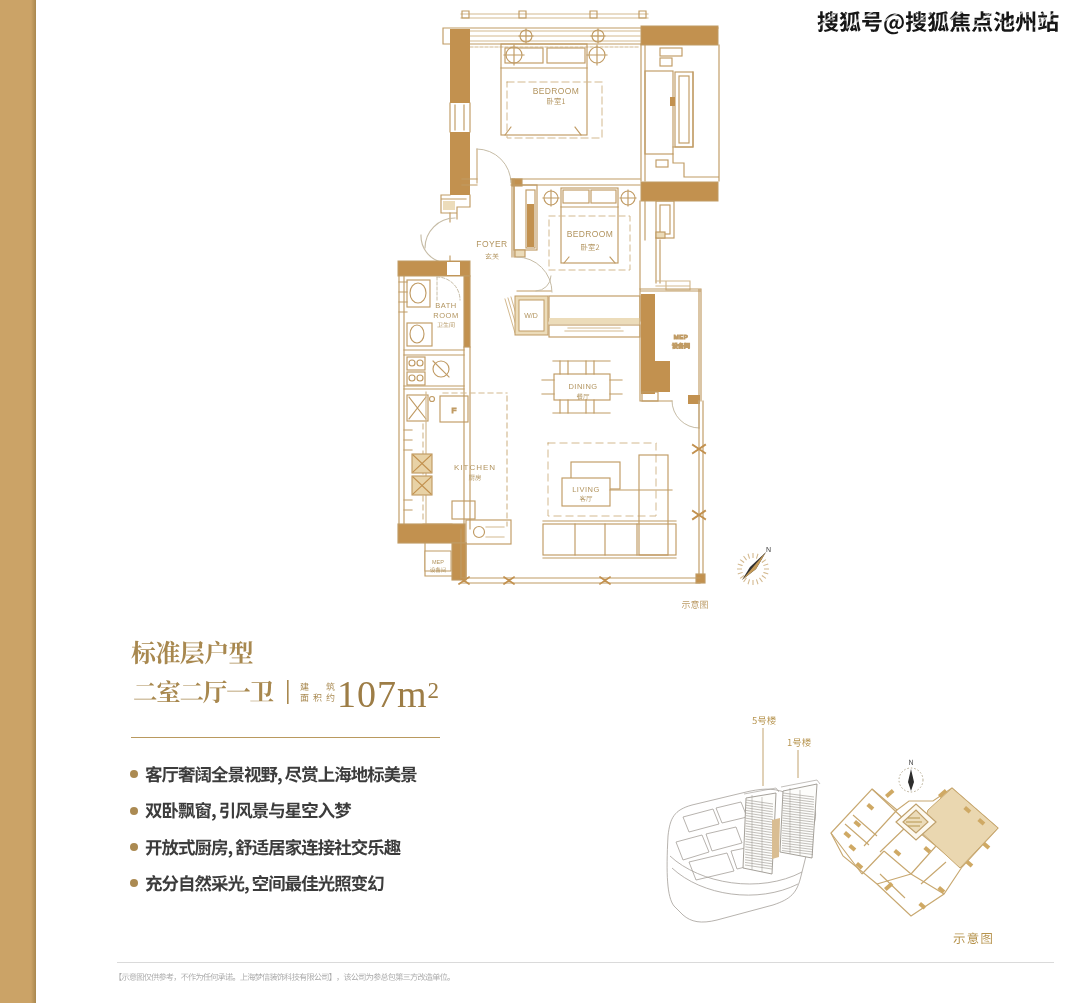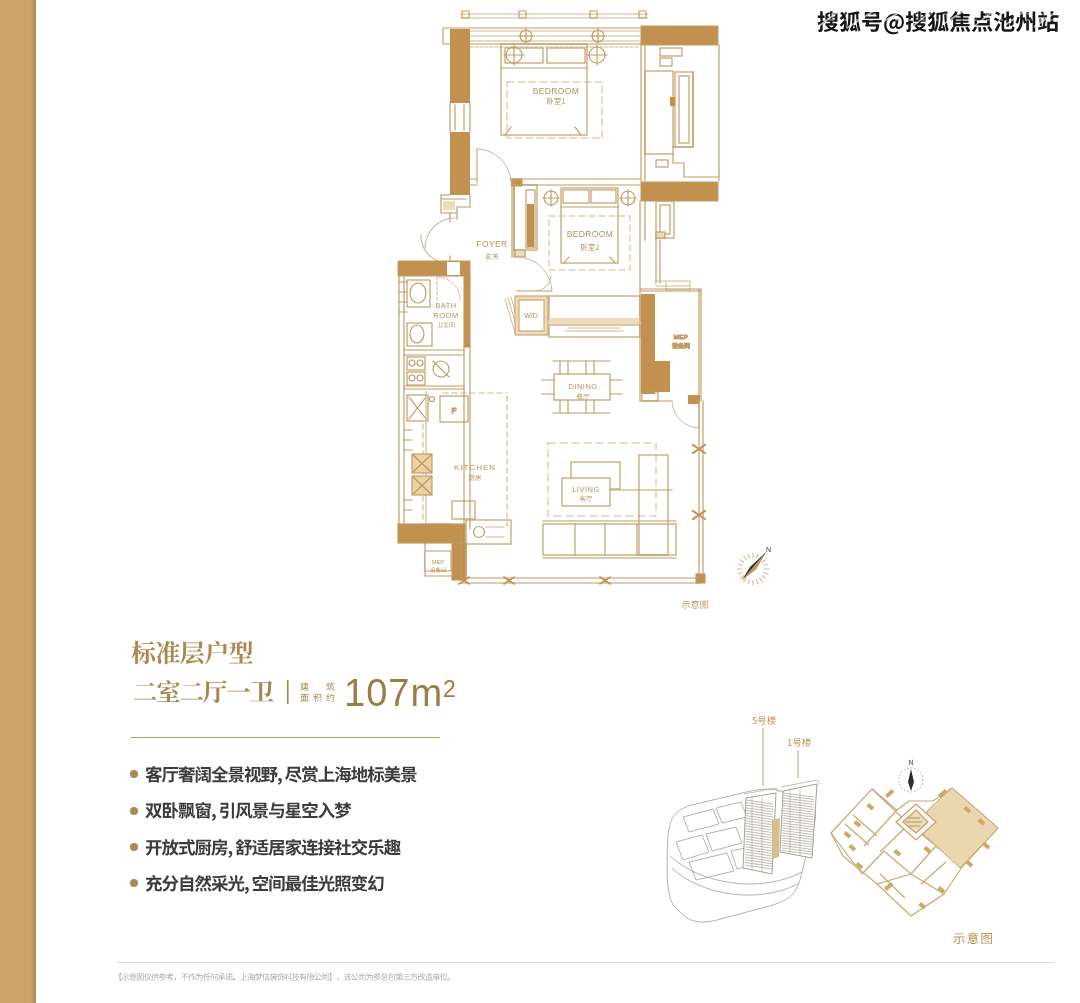--- a/index.html
+++ b/index.html
@@ -316,21 +316,21 @@
 <rect x="154" y="-21" width="1.6" height="24" fill="#a8884f"></rect>
 <g transform="translate(167,-11)">
       <path transform="translate(0,0)" d="M3.546 -6.795V-6.255H5.228999999999999V-5.579999999999999H2.9699999999999998V-5.0489999999999995H5.228999999999999V-4.3469999999999995H3.4829999999999997V-3.7979999999999996H5.228999999999999V-3.105H3.4109999999999996V-2.5919999999999996H5.228999999999999V-1.8809999999999998H3.033V-1.341H5.228999999999999V-0.44099999999999995H5.867999999999999V-1.341H8.433V-1.8809999999999998H5.867999999999999V-2.5919999999999996H8.091V-3.105H5.867999999999999V-3.7979999999999996H7.8839999999999995V-5.0489999999999995H8.504999999999999V-5.579999999999999H7.8839999999999995V-6.795H5.867999999999999V-7.56H5.228999999999999V-6.795ZM5.867999999999999 -5.0489999999999995H7.281V-4.3469999999999995H5.867999999999999ZM5.867999999999999 -5.579999999999999V-6.255H7.281V-5.579999999999999ZM0.8729999999999999 -3.537C0.8729999999999999 -3.6359999999999997 1.0799999999999998 -3.7529999999999997 1.2149999999999999 -3.8249999999999997H2.3219999999999996C2.214 -3.0239999999999996 2.034 -2.331 1.7999999999999998 -1.7369999999999999C1.557 -2.097 1.359 -2.5469999999999997 1.206 -3.0869999999999997L0.702 -2.8979999999999997C0.9179999999999999 -2.169 1.188 -1.593 1.521 -1.134C1.206 -0.5399999999999999 0.8009999999999999 -0.072 0.33299999999999996 0.26999999999999996C0.477 0.36 0.729 0.594 0.828 0.72C1.26 0.38699999999999996 1.6469999999999998 -0.063 1.9619999999999997 -0.63C2.9069999999999996 0.26999999999999996 4.221 0.49499999999999994 5.877 0.49499999999999994H8.397C8.433 0.315 8.559 0.018 8.658 -0.126C8.199 -0.11699999999999999 6.2459999999999996 -0.11699999999999999 5.885999999999999 -0.11699999999999999C4.364999999999999 -0.11699999999999999 3.1229999999999998 -0.315 2.2409999999999997 -1.188C2.61 -2.025 2.871 -3.078 3.006 -4.3469999999999995L2.6279999999999997 -4.436999999999999L2.502 -4.428H1.7279999999999998C2.178 -5.103 2.637 -5.949 3.042 -6.821999999999999L2.61 -7.100999999999999L2.3939999999999997 -7.002H0.576V-6.398999999999999H2.133C1.773 -5.598 1.323 -4.859999999999999 1.1609999999999998 -4.635C0.9809999999999999 -4.3469999999999995 0.7559999999999999 -4.122 0.594 -4.085999999999999C0.6839999999999999 -3.9509999999999996 0.819 -3.6719999999999997 0.8729999999999999 -3.537Z" fill="#a8884f"></path>
       <path transform="translate(26,0)" d="M4.887 -2.691C5.382 -2.2049999999999996 5.9399999999999995 -1.521 6.201 -1.0799999999999998L6.723 -1.4669999999999999C6.470999999999999 -1.8989999999999998 5.885999999999999 -2.5559999999999996 5.382 -3.0149999999999997ZM0.369 -1.134 0.513 -0.49499999999999994C1.4129999999999998 -0.693 2.637 -0.972 3.7979999999999996 -1.242L3.735 -1.827L2.4749999999999996 -1.5659999999999998V-3.8609999999999998H3.7169999999999996V-4.4639999999999995H0.576V-3.8609999999999998H1.827V-1.4309999999999998ZM4.167 -4.572V-2.574C4.167 -1.6199999999999999 3.9779999999999998 -0.5399999999999999 2.565 0.21599999999999997C2.6999999999999997 0.315 2.9339999999999997 0.567 3.0239999999999996 0.702C4.545 -0.126 4.824 -1.4489999999999998 4.824 -2.5559999999999996V-3.969H6.795V-0.513C6.795 0.10799999999999998 6.84 0.26099999999999995 6.983999999999999 0.37799999999999995C7.109999999999999 0.504 7.308 0.5399999999999999 7.4879999999999995 0.5399999999999999C7.595999999999999 0.5399999999999999 7.829999999999999 0.5399999999999999 7.946999999999999 0.5399999999999999C8.1 0.5399999999999999 8.270999999999999 0.513 8.388 0.46799999999999997C8.504999999999999 0.40499999999999997 8.594999999999999 0.315 8.649 0.17099999999999999C8.703 0.036 8.729999999999999 -0.315 8.748 -0.63C8.568 -0.6839999999999999 8.351999999999999 -0.7919999999999999 8.225999999999999 -0.8999999999999999C8.216999999999999 -0.594 8.208 -0.351 8.181 -0.243C8.171999999999999 -0.144 8.126999999999999 -0.09 8.091 -0.072C8.055 -0.05399999999999999 7.964999999999999 -0.045 7.901999999999999 -0.045C7.821 -0.045 7.704 -0.045 7.640999999999999 -0.045C7.577999999999999 -0.045 7.5329999999999995 -0.05399999999999999 7.4879999999999995 -0.08099999999999999C7.460999999999999 -0.11699999999999999 7.451999999999999 -0.252 7.451999999999999 -0.44999999999999996V-4.572ZM1.8449999999999998 -7.6049999999999995C1.5299999999999998 -6.587999999999999 0.9899999999999999 -5.616 0.315 -4.986C0.477 -4.896 0.7649999999999999 -4.715999999999999 0.8909999999999999 -4.608C1.242 -4.986 1.5839999999999999 -5.4719999999999995 1.8809999999999998 -6.021H2.376C2.5829999999999997 -5.5889999999999995 2.799 -5.0489999999999995 2.88 -4.707L3.4739999999999998 -4.941C3.4019999999999997 -5.228999999999999 3.231 -5.643 3.0509999999999997 -6.021H4.409999999999999V-6.606H2.169C2.295 -6.885 2.403 -7.164 2.493 -7.451999999999999ZM5.337 -7.577999999999999C5.103 -6.614999999999999 4.670999999999999 -5.696999999999999 4.104 -5.093999999999999C4.2749999999999995 -4.994999999999999 4.553999999999999 -4.8149999999999995 4.670999999999999 -4.707C4.968 -5.058 5.247 -5.5169999999999995 5.481 -6.021H6.119999999999999C6.425999999999999 -5.598 6.723 -5.076 6.866999999999999 -4.742999999999999L7.460999999999999 -4.976999999999999C7.343999999999999 -5.265 7.100999999999999 -5.661 6.848999999999999 -6.021H8.478V-6.606H5.733C5.832 -6.8759999999999994 5.922 -7.154999999999999 5.994 -7.433999999999999Z" fill="#a8884f"></path>
     </g>
 <g transform="translate(167,0)">
       <path transform="translate(0,0)" d="M3.501 -3.006H5.409V-1.9889999999999999H3.501ZM3.501 -3.5549999999999997V-4.553999999999999H5.409V-3.5549999999999997ZM3.501 -1.44H5.409V-0.38699999999999996H3.501ZM0.5219999999999999 -6.965999999999999V-6.318H3.9959999999999996C3.933 -5.949 3.8339999999999996 -5.526 3.7439999999999998 -5.183999999999999H0.9359999999999999V0.72H1.5839999999999999V0.243H7.379999999999999V0.72H8.064V-5.183999999999999H4.436999999999999L4.787999999999999 -6.318H8.504999999999999V-6.965999999999999ZM1.5839999999999999 -0.38699999999999996V-4.553999999999999H2.88V-0.38699999999999996ZM7.379999999999999 -0.38699999999999996H6.029999999999999V-4.553999999999999H7.379999999999999Z M19.84 -1.8449999999999998C20.308 -1.0619999999999998 20.802999999999997 -0.009 21.000999999999998 0.6389999999999999L21.64 0.369C21.433 -0.26999999999999996 20.919999999999998 -1.2959999999999998 20.433999999999997 -2.07ZM17.994999999999997 -2.052C17.743 -1.134 17.284 -0.252 16.698999999999998 0.32399999999999995C16.87 0.414 17.149 0.612 17.275 0.711C17.86 0.09 18.372999999999998 -0.8819999999999999 18.67 -1.8989999999999998ZM18.003999999999998 -6.273H20.569V-3.582H18.003999999999998ZM17.356 -6.920999999999999V-2.9339999999999997H21.244V-6.920999999999999ZM16.573 -7.478999999999999C15.799 -7.172999999999999 14.458 -6.911999999999999 13.315 -6.749999999999999C13.396 -6.5969999999999995 13.486 -6.3629999999999995 13.513 -6.218999999999999C13.99 -6.273 14.503 -6.353999999999999 15.007 -6.444V-4.976999999999999H13.414V-4.3469999999999995H14.908C14.53 -3.312 13.891 -2.142 13.288 -1.503C13.405 -1.3319999999999999 13.585 -1.053 13.657 -0.8639999999999999C14.134 -1.422 14.62 -2.331 15.007 -3.2489999999999997V0.729H15.655V-3.4559999999999995C15.997 -2.9699999999999998 16.438 -2.304 16.608999999999998 -1.9799999999999998L17.014 -2.5469999999999997C16.825 -2.8169999999999997 15.934 -3.8789999999999996 15.655 -4.175999999999999V-4.3469999999999995H17.076999999999998V-4.976999999999999H15.655V-6.569999999999999C16.141 -6.678 16.591 -6.803999999999999 16.96 -6.938999999999999Z M26.36 -0.477 26.468 0.18C27.386 -0.009 28.637 -0.26099999999999995 29.843 -0.504L29.798 -1.0979999999999999C28.529 -0.855 27.215 -0.612 26.36 -0.477ZM30.482 -3.735C31.139 -3.15 31.895 -2.3219999999999996 32.219 -1.7639999999999998L32.723 -2.187C32.381 -2.754 31.616 -3.546 30.941 -4.1129999999999995ZM26.549 -3.816C26.684 -3.888 26.909 -3.933 28.079 -4.068C27.665 -3.4919999999999995 27.278 -3.033 27.107 -2.8529999999999998C26.819 -2.529 26.594 -2.304 26.396 -2.268C26.477 -2.097 26.576 -1.791 26.612 -1.656C26.819 -1.7639999999999998 27.143 -1.8359999999999999 29.717 -2.268C29.689999999999998 -2.403 29.681 -2.655 29.689999999999998 -2.844L27.566 -2.529C28.304 -3.3209999999999997 29.042 -4.311 29.672 -5.31L29.105 -5.651999999999999C28.925 -5.319 28.709 -4.976999999999999 28.493 -4.662L27.26 -4.545C27.836 -5.31 28.403 -6.2909999999999995 28.853 -7.262999999999999L28.214 -7.523999999999999C27.791 -6.444 27.089 -5.300999999999999 26.873 -5.004C26.657 -4.6979999999999995 26.495 -4.5 26.324 -4.455C26.405 -4.284 26.513 -3.9599999999999995 26.549 -3.816ZM31.094 -7.56C30.806 -6.335999999999999 30.302 -5.111999999999999 29.681 -4.329C29.834 -4.239 30.122 -4.05 30.247999999999998 -3.9509999999999996C30.518 -4.319999999999999 30.77 -4.77 30.994999999999997 -5.274H33.641C33.542 -1.7369999999999999 33.416 -0.38699999999999996 33.146 -0.09C33.047 0.026999999999999996 32.948 0.063 32.777 0.05399999999999999C32.561 0.05399999999999999 32.048 0.05399999999999999 31.481 0.0C31.607 0.18899999999999997 31.688 0.45899999999999996 31.697 0.6479999999999999C32.201 0.6839999999999999 32.723 0.693 33.019999999999996 0.6569999999999999C33.335 0.63 33.533 0.5489999999999999 33.731 0.297C34.073 -0.13499999999999998 34.181 -1.494 34.298 -5.561999999999999C34.298 -5.651999999999999 34.307 -5.904 34.307 -5.904H31.256C31.436 -6.39 31.607 -6.903 31.742 -7.425Z" fill="#a8884f"></path>
     </g>
 </svg>
 
-<div class="abs" style="left:344px;top:672px;font-family:Liberation Sans, sans-serif;font-size:38px;color:#9d7d46;letter-spacing:1px;">107m<span style="font-size:23px;vertical-align:9px;">2</span></div>
+<div class="abs" style="left:337px;top:672px;font-family:Liberation Serif, serif;font-size:38px;color:#9d7d46;letter-spacing:1px;">107m<span style="font-size:23px;vertical-align:9px;">2</span></div>
 
 <div class="abs" style="left:131px;top:737px;width:309px;height:1px;background:#b9995f;"></div>
 
 <div class="abs" style="left:130px;top:770px;width:8px;height:8px;border-radius:50%;background:#ab8a52;"></div>
 <svg class="abs" style="left:145px;top:762px" width="290" height="24" viewBox="0 -19 290 24">
     <path transform="translate(0,0)" d="M6.790000000000001 -8.8375H10.762500000000001C10.2025 -8.277500000000002 9.520000000000001 -7.7700000000000005 8.7675 -7.315C7.9625 -7.735 7.262500000000001 -8.225000000000001 6.702500000000001 -8.7675ZM7.175000000000001 -14.5775 7.735 -13.440000000000001H1.225V-9.555000000000001H3.2725000000000004V-11.5325H6.562500000000001C5.687500000000001 -10.2375 4.0600000000000005 -8.9075 1.6275000000000002 -7.9975000000000005C2.0825 -7.665000000000001 2.7300000000000004 -6.930000000000001 3.0100000000000002 -6.44C3.7975000000000003 -6.807500000000001 4.515000000000001 -7.192500000000001 5.1625000000000005 -7.612500000000001C5.635000000000001 -7.140000000000001 6.16 -6.702500000000001 6.720000000000001 -6.300000000000001C4.83 -5.495 2.6425 -4.9350000000000005 0.47250000000000003 -4.62C0.8400000000000001 -4.1475 1.2775 -3.2900000000000005 1.4700000000000002 -2.7475C2.24 -2.8875 2.9925 -3.0625000000000004 3.7450000000000006 -3.2550000000000003V1.5750000000000002H5.7925V1.0325000000000002H11.725000000000001V1.54H13.877500000000001V-3.3775000000000004C14.472500000000002 -3.2550000000000003 15.102500000000001 -3.1500000000000004 15.732500000000002 -3.0625000000000004C16.012500000000003 -3.6575 16.6075 -4.585000000000001 17.0625 -5.075C14.805000000000001 -5.3025 12.687500000000002 -5.74 10.867500000000001 -6.3875C12.127500000000001 -7.2975 13.195000000000002 -8.3825 13.965000000000002 -9.6425L12.530000000000001 -10.500000000000002L12.180000000000001 -10.395000000000001H8.277500000000002L8.82 -11.13L6.86 -11.5325H14.1575V-9.555000000000001H16.310000000000002V-13.440000000000001H10.1675C9.887500000000001 -13.982500000000002 9.555000000000001 -14.595 9.275 -15.085ZM8.732500000000002 -5.0925C9.66 -4.6375 10.6575 -4.235 11.725000000000001 -3.9200000000000004H5.9675C6.930000000000001 -4.2525 7.857500000000001 -4.655 8.732500000000002 -5.0925ZM5.7925 -0.7000000000000001V-2.1875H11.725000000000001V-0.7000000000000001Z M18.53 -13.930000000000001V-7.280000000000001C18.53 -4.865 18.425 -1.8025000000000002 16.92 0.2625C17.3925 0.5075000000000001 18.302500000000002 1.225 18.6525 1.61C20.3675 -0.7175 20.630000000000003 -4.550000000000001 20.630000000000003 -7.280000000000001V-11.9175H33.212500000000006V-13.930000000000001ZM21.3475 -9.8V-7.822500000000001H26.475V-1.0150000000000001C26.475 -0.7350000000000001 26.3525 -0.665 26.0025 -0.6475000000000001C25.652500000000003 -0.6300000000000001 24.305 -0.6475000000000001 23.22 -0.7000000000000001C23.517500000000002 -0.10500000000000001 23.85 0.8225000000000001 23.955000000000002 1.435C25.582500000000003 1.4525000000000001 26.755000000000003 1.4175000000000002 27.5775 1.1025C28.4175 0.7875000000000001 28.68 0.21000000000000002 28.68 -0.9625000000000001V-7.822500000000001H32.915000000000006V-9.8Z M37.445 -5.075 37.4275 -5.0575C36.115 -4.532500000000001 34.75 -4.095000000000001 33.3675 -3.7450000000000006C33.7 -3.3425000000000002 34.225 -2.45 34.435 -2.0300000000000002C35.4325 -2.3275 36.4475 -2.6775 37.4275 -3.08V1.5750000000000002H39.405V1.1025H45.2675V1.5750000000000002H47.3325V-5.075H41.5225C41.9425 -5.32 42.3275 -5.565 42.730000000000004 -5.827500000000001H49.730000000000004V-7.525H44.917500000000004C45.495000000000005 -8.05 46.0375 -8.592500000000001 46.5275 -9.170000000000002L44.83 -10.045000000000002C44.585 -9.7475 44.34 -9.467500000000001 44.06 -9.205V-10.1675H41.7325V-11.375000000000002H39.7375L40.105000000000004 -11.760000000000002H43.5875C44.83 -10.185 46.7025 -9.030000000000001 48.925 -8.47C49.205 -8.995000000000001 49.7475 -9.765 50.185 -10.1325C48.575 -10.430000000000001 47.087500000000006 -10.99 46.0025 -11.760000000000002H49.59V-13.475000000000001H41.3825C41.575 -13.825000000000001 41.7675 -14.175 41.925 -14.542500000000002L39.93 -14.875000000000002C39.7375 -14.402500000000002 39.475 -13.930000000000001 39.125 -13.475000000000001H33.945V-11.760000000000002H37.3925C36.3775 -11.025 35.0825 -10.360000000000001 33.455 -9.870000000000001C33.84 -9.537500000000001 34.365 -8.8025 34.54 -8.3125C35.38 -8.610000000000001 36.15 -8.9425 36.8325 -9.2925V-8.5225H39.7025V-7.525H33.7875V-5.827500000000001H39.1425C38.5825 -5.565 38.0225 -5.3025 37.445 -5.075ZM38.2675 -10.1675C38.792500000000004 -10.535 39.2825 -10.920000000000002 39.7025 -11.340000000000002V-10.1675ZM41.7325 -7.525V-8.5225H43.325C42.9225 -8.172500000000001 42.5025 -7.840000000000001 42.0475 -7.525ZM39.405 -1.33H45.2675V-0.49000000000000005H39.405ZM39.405 -2.6950000000000003V-3.5000000000000004H45.2675V-2.6950000000000003Z M50.7075 -11.025V1.6275000000000002H52.7025V-11.025ZM51.3725 -13.7725C52.2475 -12.932500000000001 53.21 -11.760000000000002 53.63 -10.972500000000002L55.3275 -12.075000000000001C54.8375 -12.88 53.8225 -13.965000000000002 52.965 -14.752500000000001ZM53.14 -9.835C53.8225 -9.38 54.715 -8.732500000000002 55.135 -8.260000000000002L56.2725 -9.467500000000001C55.8175 -9.922500000000001 54.9075 -10.535 54.2075 -10.920000000000002ZM52.825 -6.510000000000001C53.542500000000004 -6.107500000000001 54.4525 -5.477500000000001 54.89 -5.022500000000001L56.0275 -6.2475000000000005C55.555 -6.6850000000000005 54.61 -7.262500000000001 53.91 -7.612500000000001ZM52.9475 -1.0675000000000001 54.1375 0.2625C54.89 -0.8400000000000001 55.695 -2.0650000000000004 56.3425 -3.1675000000000004L55.345 -4.3925C54.5575 -3.1675000000000004 53.6125 -1.8725000000000003 52.9475 -1.0675000000000001ZM55.870000000000005 -14.017500000000002V-12.075000000000001H63.71V-0.7350000000000001C63.71 -0.45500000000000007 63.6225 -0.36750000000000005 63.325 -0.35000000000000003C63.0625 -0.35000000000000003 62.1 -0.35000000000000003 61.2775 -0.385C61.5225 0.12250000000000001 61.7675 0.9625000000000001 61.82 1.4875C63.255 1.5050000000000001 64.235 1.4700000000000002 64.88250000000001 1.155C65.53 0.8575 65.74000000000001 0.3325 65.74000000000001 -0.7175V-14.017500000000002ZM62.222500000000004 -11.217500000000001C60.7525 -10.832500000000001 58.39 -10.535 56.395 -10.395000000000001C56.57 -10.010000000000002 56.78 -9.415000000000001 56.8325 -9.012500000000001C57.4625 -9.030000000000001 58.1625 -9.065000000000001 58.8625 -9.117500000000001V-7.875000000000001H56.1325V-6.300000000000001H58.8625V-4.83H56.6925V0.052500000000000005H58.355000000000004V-0.5075000000000001H62.730000000000004V-4.83H60.7V-6.300000000000001H63.2025V-7.875000000000001H60.7V-9.31C61.575 -9.415000000000001 62.3975 -9.555000000000001 63.097500000000004 -9.73ZM58.355000000000004 -3.4650000000000003H61.085V-1.8900000000000001H58.355000000000004Z M74.3825 -15.0325C72.6325 -12.285000000000002 69.43 -10.027500000000002 66.28 -8.715000000000002C66.805 -8.225000000000001 67.4175 -7.5075 67.715 -6.965000000000001C68.275 -7.245000000000001 68.835 -7.5425 69.395 -7.875000000000001V-6.6850000000000005H73.64750000000001V-4.655H69.64V-2.8350000000000004H73.64750000000001V-0.7175H67.33V1.155H82.2925V-0.7175H75.8525V-2.8350000000000004H80.0175V-4.655H75.8525V-6.6850000000000005H80.175V-7.805000000000001C80.7175 -7.490000000000001 81.2775 -7.175000000000001 81.855 -6.8775C82.135 -7.490000000000001 82.7475 -8.207500000000001 83.255 -8.680000000000001C80.4725 -9.905000000000001 78.02250000000001 -11.4625 75.94 -13.685L76.255 -14.1575ZM70.4625 -8.540000000000001C72.02 -9.572500000000002 73.49 -10.797500000000001 74.7325 -12.180000000000001C76.08 -10.727500000000001 77.48 -9.555000000000001 79.02 -8.540000000000001Z M87.26 -11.095H95.0825V-10.342500000000001H87.26ZM87.26 -13.037500000000001H95.0825V-12.302500000000002H87.26ZM87.68 -4.6025H94.82V-3.6225000000000005H87.68ZM93.0875 -0.8225000000000001C94.5925 -0.24500000000000002 96.605 0.7175 97.5675 1.3650000000000002L99.0375 0.07C97.9525 -0.5950000000000001 95.9225 -1.4700000000000002 94.4525 -1.9600000000000002ZM87.2075 -2.0125C86.245 -1.2600000000000002 84.5475 -0.56 83.0075 -0.12250000000000001C83.4625 0.21000000000000002 84.1975 0.9450000000000001 84.5475 1.3475000000000001C86.07 0.7525000000000001 87.9425 -0.24500000000000002 89.1325 -1.2425000000000002ZM89.815 -8.785 90.1125 -8.33H83.445V-6.6675H98.95V-8.33H92.3525C92.23 -8.557500000000001 92.0725 -8.8025 91.915 -9.030000000000001H97.2V-14.332500000000001H85.2475V-9.030000000000001H90.6025ZM85.6675 -6.0375000000000005V-2.1875H90.235V-0.31500000000000006C90.235 -0.12250000000000001 90.14750000000001 -0.07 89.9025 -0.052500000000000005C89.675 -0.035 88.7475 -0.035 88.0125 -0.07C88.24 0.385 88.5025 1.0325000000000002 88.6075 1.54C89.8325 1.54 90.7425 1.54 91.4425 1.3125000000000002C92.125 1.0850000000000002 92.33500000000001 0.6825000000000001 92.33500000000001 -0.22750000000000004V-2.1875H96.9375V-6.0375000000000005Z M106.5775 -14.087500000000002V-4.760000000000001H108.59V-12.267500000000002H113.14V-4.760000000000001H115.2575V-14.087500000000002ZM109.85 -11.252500000000001V-8.47C109.85 -5.775 109.3775 -2.2750000000000004 104.915 0.052500000000000005C105.3175 0.35000000000000003 106.0175 1.155 106.2625 1.5750000000000002C108.415 0.43750000000000006 109.7625 -1.0850000000000002 110.6025 -2.7125000000000004V-0.56C110.6025 0.9275000000000001 111.18 1.3475000000000001 112.61500000000001 1.3475000000000001H113.8225C115.59 1.3475000000000001 115.8875 0.5075000000000001 116.0625 -2.2225C115.5725 -2.3275 114.9075 -2.6075000000000004 114.435 -2.9925C114.38250000000001 -0.7000000000000001 114.2775 -0.1925 113.84 -0.1925H113.0175C112.6675 -0.1925 112.545 -0.3325 112.545 -0.805V-4.812500000000001H111.4075C111.75750000000001 -6.072500000000001 111.8625 -7.315 111.8625 -8.4175V-11.252500000000001ZM101.275 -13.930000000000001C101.765 -13.352500000000001 102.29 -12.565000000000001 102.605 -11.935H99.945V-10.045000000000002H103.62C102.6575 -8.05 101.1 -6.1775 99.49 -5.1275C99.735 -4.7075000000000005 100.1725 -3.5525 100.3125 -2.9400000000000004C100.82 -3.325 101.3275 -3.7625 101.835 -4.2700000000000005V1.5575H103.83V-5.285C104.285 -4.62 104.74 -3.9025000000000003 105.02 -3.4125000000000005L106.315 -5.0575C106.035 -5.407500000000001 104.9325 -6.6850000000000005 104.2675 -7.402500000000001C105.02 -8.610000000000001 105.65 -9.922500000000001 106.105 -11.252500000000001L105.0025 -12.005L104.635 -11.935H103.3575L104.495 -12.617500000000001C104.215 -13.265 103.55 -14.175 102.92 -14.840000000000002Z M118.2825 -9.537500000000001H119.5775V-8.225000000000001H118.2825ZM121.3275 -9.537500000000001H122.5875V-8.225000000000001H121.3275ZM118.2825 -12.3725H119.5775V-11.095H118.2825ZM121.3275 -12.3725H122.5875V-11.095H121.3275ZM116.025 -0.9975 116.27 1.05C118.545 0.77 121.73 0.36750000000000005 124.7225 -0.035L124.67 -1.8900000000000001L121.4675 -1.54V-3.2375000000000003H124.39V-5.1275H121.4675V-6.562500000000001H124.3725V-14.052500000000002H116.5675V-6.562500000000001H119.4375V-5.1275H116.6025V-3.2375000000000003H119.4375V-1.33ZM125.2125 -10.22C126.28 -9.7125 127.47 -8.995000000000001 128.4325 -8.3125H124.7575V-6.317500000000001H127.0675V-0.7525000000000001C127.0675 -0.525 126.98 -0.47250000000000003 126.735 -0.47250000000000003C126.4725 -0.45500000000000007 125.5625 -0.45500000000000007 124.775 -0.5075000000000001C125.055 0.07 125.33500000000001 0.9625000000000001 125.3875 1.5575C126.665 1.5575 127.61 1.54 128.2925 1.2075C128.975 0.8925000000000001 129.15 0.29750000000000004 129.15 -0.7000000000000001V-6.317500000000001H130.3225C130.13 -5.425000000000001 129.92000000000002 -4.567500000000001 129.745 -3.9550000000000005L131.4425 -3.5875000000000004C131.8625 -4.7250000000000005 132.3175 -6.492500000000001 132.65 -8.0675L131.215 -8.365L130.9175 -8.3125H130.515L130.97 -8.82C130.585 -9.135000000000002 130.095 -9.485000000000001 129.535 -9.852500000000001C130.6025 -10.815000000000001 131.6175 -12.075000000000001 132.335 -13.212500000000002L131.005 -14.1575L130.55 -14.052500000000002H124.95V-12.180000000000001H129.15C128.8 -11.690000000000001 128.3975 -11.182500000000001 127.995 -10.762500000000001C127.4875 -11.0425 126.98 -11.305000000000001 126.5075 -11.515Z M133.47 3.7450000000000006C135.5875 3.0275000000000003 136.7775 1.4700000000000002 136.7775 -0.5775C136.7775 -2.1700000000000004 136.1125 -3.115 134.94 -3.115C134.0125 -3.115 133.26 -2.5200000000000005 133.26 -1.5925000000000002C133.26 -0.6125 134.03 -0.07 134.87 -0.07L135.045 -0.08750000000000001C135.0275 0.9275000000000001 134.275 1.8200000000000003 132.9275 2.345Z M145.2775 -5.197500000000001C146.92249999999999 -4.742500000000001 149.075 -3.9025000000000003 150.14249999999998 -3.2550000000000003L151.21 -5.022500000000001C150.0725 -5.670000000000001 147.885 -6.4225 146.275 -6.807500000000001ZM143.79 -1.0150000000000001C146.345 -0.42000000000000004 149.845 0.77 151.5425 1.6450000000000002L152.715 -0.22750000000000004C150.8775 -1.0850000000000002 147.325 -2.1525000000000003 144.8575 -2.66ZM142.6 -14.14V-10.797500000000001C142.6 -8.3825 142.39 -5.0925 140.0275 -2.8350000000000004C140.465 -2.5375 141.34 -1.6625 141.67249999999999 -1.225C143.6325 -3.08 144.4025 -5.845000000000001 144.6825 -8.295H150.405C151.42 -5.3025 153.03 -2.7825 155.34 -1.3475000000000001C155.6725 -1.9075000000000002 156.355 -2.7125000000000004 156.845 -3.115C154.9025 -4.1475 153.45 -6.107500000000001 152.5575 -8.295H154.95499999999998V-14.14ZM144.8225 -12.162500000000001H152.8025V-10.290000000000001H144.8225V-10.762500000000001Z M165.225 -0.7000000000000001C167.51749999999998 -0.07 169.845 0.8400000000000001 171.21 1.54L172.645 0.15750000000000003C171.14 -0.525 168.62 -1.4000000000000001 166.31 -2.0125ZM163.825 -3.9375000000000004C163.4925 -1.5225000000000002 162.6875 -0.5950000000000001 156.6325 -0.1925C156.965 0.24500000000000002 157.4025 1.05 157.525 1.54C164.29749999999999 0.9275000000000001 165.5575 -0.6300000000000001 165.9775 -3.9375000000000004ZM159.04749999999999 -6.142500000000001V-1.2425000000000002H161.025V-4.532500000000001H168.6375V-1.3475000000000001H170.72V-6.142500000000001ZM162.10999999999999 -8.96H167.5525V-8.05H162.10999999999999ZM160.115 -10.255V-6.755000000000001H169.67V-10.255ZM168.9525 -14.980000000000002C168.7075 -14.315000000000001 168.27 -13.475000000000001 167.85 -12.7925H165.96V-15.0675H163.7725V-12.7925H162.18C161.865 -13.457500000000001 161.2875 -14.315000000000001 160.71 -14.945000000000002L158.9075 -14.14C159.20499999999998 -13.7375 159.5375 -13.265 159.8175 -12.7925H157.2625V-9.065000000000001H159.3275V-11.0075H170.42249999999999V-9.065000000000001H172.575V-12.7925H170.09L171.2275 -14.315000000000001Z M179.7125 -14.6475V-1.4175000000000002H173.4125V0.7000000000000001H189.425V-1.4175000000000002H181.97V-7.490000000000001H188.1825V-9.607500000000002H181.97V-14.6475Z M190.77 -13.177500000000002C191.8025 -12.635000000000002 193.15 -11.777500000000002 193.815 -11.200000000000001L195.04 -12.7925C194.34 -13.352500000000001 192.94 -14.1225 191.92499999999998 -14.595ZM189.7725 -8.190000000000001C190.7525 -7.665000000000001 192.04749999999999 -6.8425 192.625 -6.2475000000000005L193.8325 -7.840000000000001C193.2025 -8.4 191.9075 -9.152500000000002 190.91 -9.607500000000002ZM190.245 0.14 192.065 1.2775C192.835 -0.43750000000000006 193.64 -2.4850000000000003 194.2875 -4.357500000000001L192.6775 -5.495C191.9425 -3.4475000000000002 190.945 -1.225 190.245 0.14ZM199.04749999999999 -7.892500000000001C199.48499999999999 -7.525 199.975 -7.035000000000001 200.3425 -6.615H197.945L198.155 -8.277500000000002H199.64249999999998ZM196.685 -14.875000000000002C196.09 -12.932500000000001 195.04 -10.920000000000002 193.885 -9.66C194.375 -9.3975 195.26749999999998 -8.8375 195.6875 -8.505C195.8975 -8.7675 196.1075 -9.065000000000001 196.3175 -9.38C196.2475 -8.505 196.14249999999998 -7.5600000000000005 196.02 -6.615H194.2V-4.7250000000000005H195.7575C195.565 -3.3600000000000003 195.355 -2.0825 195.145 -1.0675000000000001H202.4425C202.3725 -0.805 202.285 -0.6300000000000001 202.1975 -0.525C202.005 -0.29750000000000004 201.8475 -0.24500000000000002 201.55 -0.24500000000000002C201.2 -0.24500000000000002 200.51749999999998 -0.24500000000000002 199.7475 -0.31500000000000006C200.045 0.15750000000000003 200.2375 0.9100000000000001 200.2725 1.4000000000000001C201.1125 1.4525000000000001 201.9525 1.4525000000000001 202.4775 1.3650000000000002C203.0725 1.2775 203.51 1.12 203.9125 0.56C204.1225 0.28 204.315 -0.22750000000000004 204.45499999999998 -1.0675000000000001H205.75V-2.8525000000000005H204.6825L204.8225 -4.7250000000000005H206.1875V-6.615H204.9275L205.05 -9.1875C205.0675 -9.450000000000001 205.085 -10.080000000000002 205.085 -10.080000000000002H196.7725C196.9825 -10.447500000000002 197.1925 -10.815000000000001 197.4025 -11.217500000000001H205.715V-13.107500000000002H198.26C198.4175 -13.527500000000002 198.575 -13.947500000000002 198.715 -14.367500000000001ZM198.575 -4.2875000000000005C199.0825 -3.8850000000000002 199.66 -3.325 200.07999999999998 -2.8525000000000005H197.45499999999998L197.7 -4.7250000000000005H199.2575ZM200.5 -8.277500000000002H203.09L203.02 -6.615H201.3225L201.8125 -6.947500000000001C201.515 -7.315 200.99 -7.840000000000001 200.5 -8.277500000000002ZM200.07999999999998 -4.7250000000000005H202.915C202.8625 -3.99 202.81 -3.3775000000000004 202.74 -2.8525000000000005H201.0775L201.6375 -3.2375000000000003C201.2875 -3.6575 200.6575 -4.2525 200.07999999999998 -4.7250000000000005Z M213.0275 -13.177500000000002V-8.557500000000001L211.295 -7.822500000000001L212.065 -5.9675L213.0275 -6.3875V-1.8375000000000001C213.0275 0.5775 213.6925 1.225 216.09 1.225C216.6325 1.225 219.2575 1.225 219.835 1.225C221.8825 1.225 222.495 0.4025 222.775 -2.0825C222.1975 -2.205 221.39249999999998 -2.5375 220.9375 -2.8350000000000004C220.78 -1.05 220.605 -0.6475000000000001 219.66 -0.6475000000000001C219.1 -0.6475000000000001 216.7725 -0.6475000000000001 216.2475 -0.6475000000000001C215.18 -0.6475000000000001 215.0225 -0.805 215.0225 -1.8375000000000001V-7.245000000000001L216.475 -7.875000000000001V-2.5200000000000005H218.435V-8.732500000000002L219.9575 -9.38C219.9575 -6.8950000000000005 219.92249999999999 -5.6000000000000005 219.8875 -5.3375C219.835 -5.022500000000001 219.7125 -4.952500000000001 219.5025 -4.952500000000001C219.345 -4.952500000000001 218.96 -4.952500000000001 218.6625 -4.987500000000001C218.89 -4.550000000000001 219.04749999999999 -3.7450000000000006 219.1 -3.22C219.6775 -3.22 220.4125 -3.2375000000000003 220.9375 -3.4650000000000003C221.48 -3.6925000000000003 221.7775 -4.130000000000001 221.82999999999998 -4.9350000000000005C221.9175 -5.652500000000001 221.9525 -7.7525 221.9525 -11.095L222.0225 -11.445L220.57 -11.97L220.185 -11.725000000000001L219.8525 -11.48L218.435 -10.867500000000001V-14.875000000000002H216.475V-10.027500000000002L215.0225 -9.415000000000001V-13.177500000000002ZM206.0275 -3.0100000000000002 206.8675 -0.9100000000000001C208.4775 -1.6450000000000002 210.49 -2.5900000000000003 212.3625 -3.5175000000000005L211.89 -5.3725000000000005L210.2625 -4.69V-8.82H212.04749999999999V-10.815000000000001H210.2625V-14.63H208.3025V-10.815000000000001H206.255V-8.82H208.3025V-3.8850000000000002C207.445 -3.535 206.6575 -3.2375000000000003 206.0275 -3.0100000000000002Z M230.3325 -13.790000000000001V-11.830000000000002H238.05V-13.790000000000001ZM235.6875 -5.5125C236.44 -3.7100000000000004 237.14 -1.3650000000000002 237.315 0.07L239.20499999999998 -0.6125C238.9775 -2.0825 238.2075 -4.340000000000001 237.42 -6.107500000000001ZM230.29749999999999 -6.0375000000000005C229.8775 -4.2175 229.14249999999998 -2.31 228.25 -1.1025C228.70499999999998 -0.8750000000000001 229.5275 -0.31500000000000006 229.895 -0.0175C230.805 -1.3825 231.68 -3.5525 232.1875 -5.6000000000000005ZM229.5275 -9.607500000000002V-7.647500000000001H232.9575V-0.9450000000000001C232.9575 -0.7175 232.8875 -0.665 232.66 -0.665C232.4325 -0.665 231.6975 -0.6475000000000001 230.9975 -0.6825000000000001C231.2775 -0.07 231.54 0.8575 231.5925 1.4700000000000002C232.7825 1.4700000000000002 233.64 1.435 234.2875 1.0850000000000002C234.9525 0.7350000000000001 235.0925 0.14 235.0925 -0.8925000000000001V-7.647500000000001H239.03V-9.607500000000002ZM225.1875 -14.875000000000002V-11.410000000000002H222.755V-9.467500000000001H224.785C224.32999999999998 -7.5075 223.45499999999998 -5.215000000000001 222.44 -3.9550000000000005C222.8075 -3.4125000000000005 223.315 -2.4850000000000003 223.5075 -1.9075000000000002C224.1375 -2.8175000000000003 224.715 -4.165 225.1875 -5.617500000000001V1.5575H227.27V-6.737500000000001C227.7425 -5.985 228.215 -5.180000000000001 228.46 -4.655L229.57999999999998 -6.317500000000001C229.265 -6.737500000000001 227.7775 -8.557500000000001 227.27 -9.100000000000001V-9.467500000000001H229.3175V-11.410000000000002H227.27V-14.875000000000002Z M250.2275 -14.997500000000002C249.93 -14.297500000000001 249.42249999999999 -13.370000000000001 248.9675 -12.705000000000002H245.1L245.625 -12.932500000000001C245.3975 -13.527500000000002 244.855 -14.385000000000002 244.3125 -14.997500000000002L242.44 -14.262500000000001C242.8075 -13.807500000000001 243.175 -13.212500000000002 243.42 -12.705000000000002H240.2875V-10.867500000000001H246.29V-9.975000000000001H241.0925V-8.207500000000001H246.29V-7.280000000000001H239.535V-5.460000000000001H246.01L245.87 -4.550000000000001H240.06V-2.6775H245.1C244.26 -1.54 242.5975 -0.805 239.1675 -0.35000000000000003C239.57 0.10500000000000001 240.06 0.9800000000000001 240.2175 1.54C244.5575 0.8225000000000001 246.5 -0.43750000000000006 247.4275 -2.31C248.8275 -0.052500000000000005 250.9625 1.1025 254.4975 1.5750000000000002C254.76 0.9800000000000001 255.3025 0.08750000000000001 255.7575 -0.385C252.8175 -0.6125 250.7875 -1.3125000000000002 249.545 -2.6775H255.075V-4.550000000000001H248.0925L248.2325 -5.460000000000001H255.46V-7.280000000000001H248.46V-8.207500000000001H253.85V-9.975000000000001H248.46V-10.867500000000001H254.5325V-12.705000000000002H251.3125C251.6975 -13.212500000000002 252.1 -13.807500000000001 252.48499999999999 -14.420000000000002Z M259.92 -11.095H267.7425V-10.342500000000001H259.92ZM259.92 -13.037500000000001H267.7425V-12.302500000000002H259.92ZM260.34 -4.6025H267.48V-3.6225000000000005H260.34ZM265.7475 -0.8225000000000001C267.2525 -0.24500000000000002 269.265 0.7175 270.2275 1.3650000000000002L271.6975 0.07C270.6125 -0.5950000000000001 268.5825 -1.4700000000000002 267.1125 -1.9600000000000002ZM259.8675 -2.0125C258.905 -1.2600000000000002 257.2075 -0.56 255.6675 -0.12250000000000001C256.1225 0.21000000000000002 256.8575 0.9450000000000001 257.2075 1.3475000000000001C258.73 0.7525000000000001 260.6025 -0.24500000000000002 261.7925 -1.2425000000000002ZM262.475 -8.785 262.7725 -8.33H256.105V-6.6675H271.61V-8.33H265.0125C264.89 -8.557500000000001 264.7325 -8.8025 264.575 -9.030000000000001H269.86V-14.332500000000001H257.90749999999997V-9.030000000000001H263.2625ZM258.3275 -6.0375000000000005V-2.1875H262.895V-0.31500000000000006C262.895 -0.12250000000000001 262.8075 -0.07 262.5625 -0.052500000000000005C262.335 -0.035 261.40749999999997 -0.035 260.6725 -0.07C260.9 0.385 261.1625 1.0325000000000002 261.2675 1.54C262.4925 1.54 263.4025 1.54 264.1025 1.3125000000000002C264.785 1.0850000000000002 264.995 0.6825000000000001 264.995 -0.22750000000000004V-2.1875H269.5975V-6.0375000000000005Z" fill="#3c3c3c"></path>
   </svg>
 
 <div class="abs" style="left:130px;top:807px;width:8px;height:8px;border-radius:50%;background:#ab8a52;"></div>
 <svg class="abs" style="left:145px;top:798px" width="290" height="24" viewBox="0 -19 290 24">

